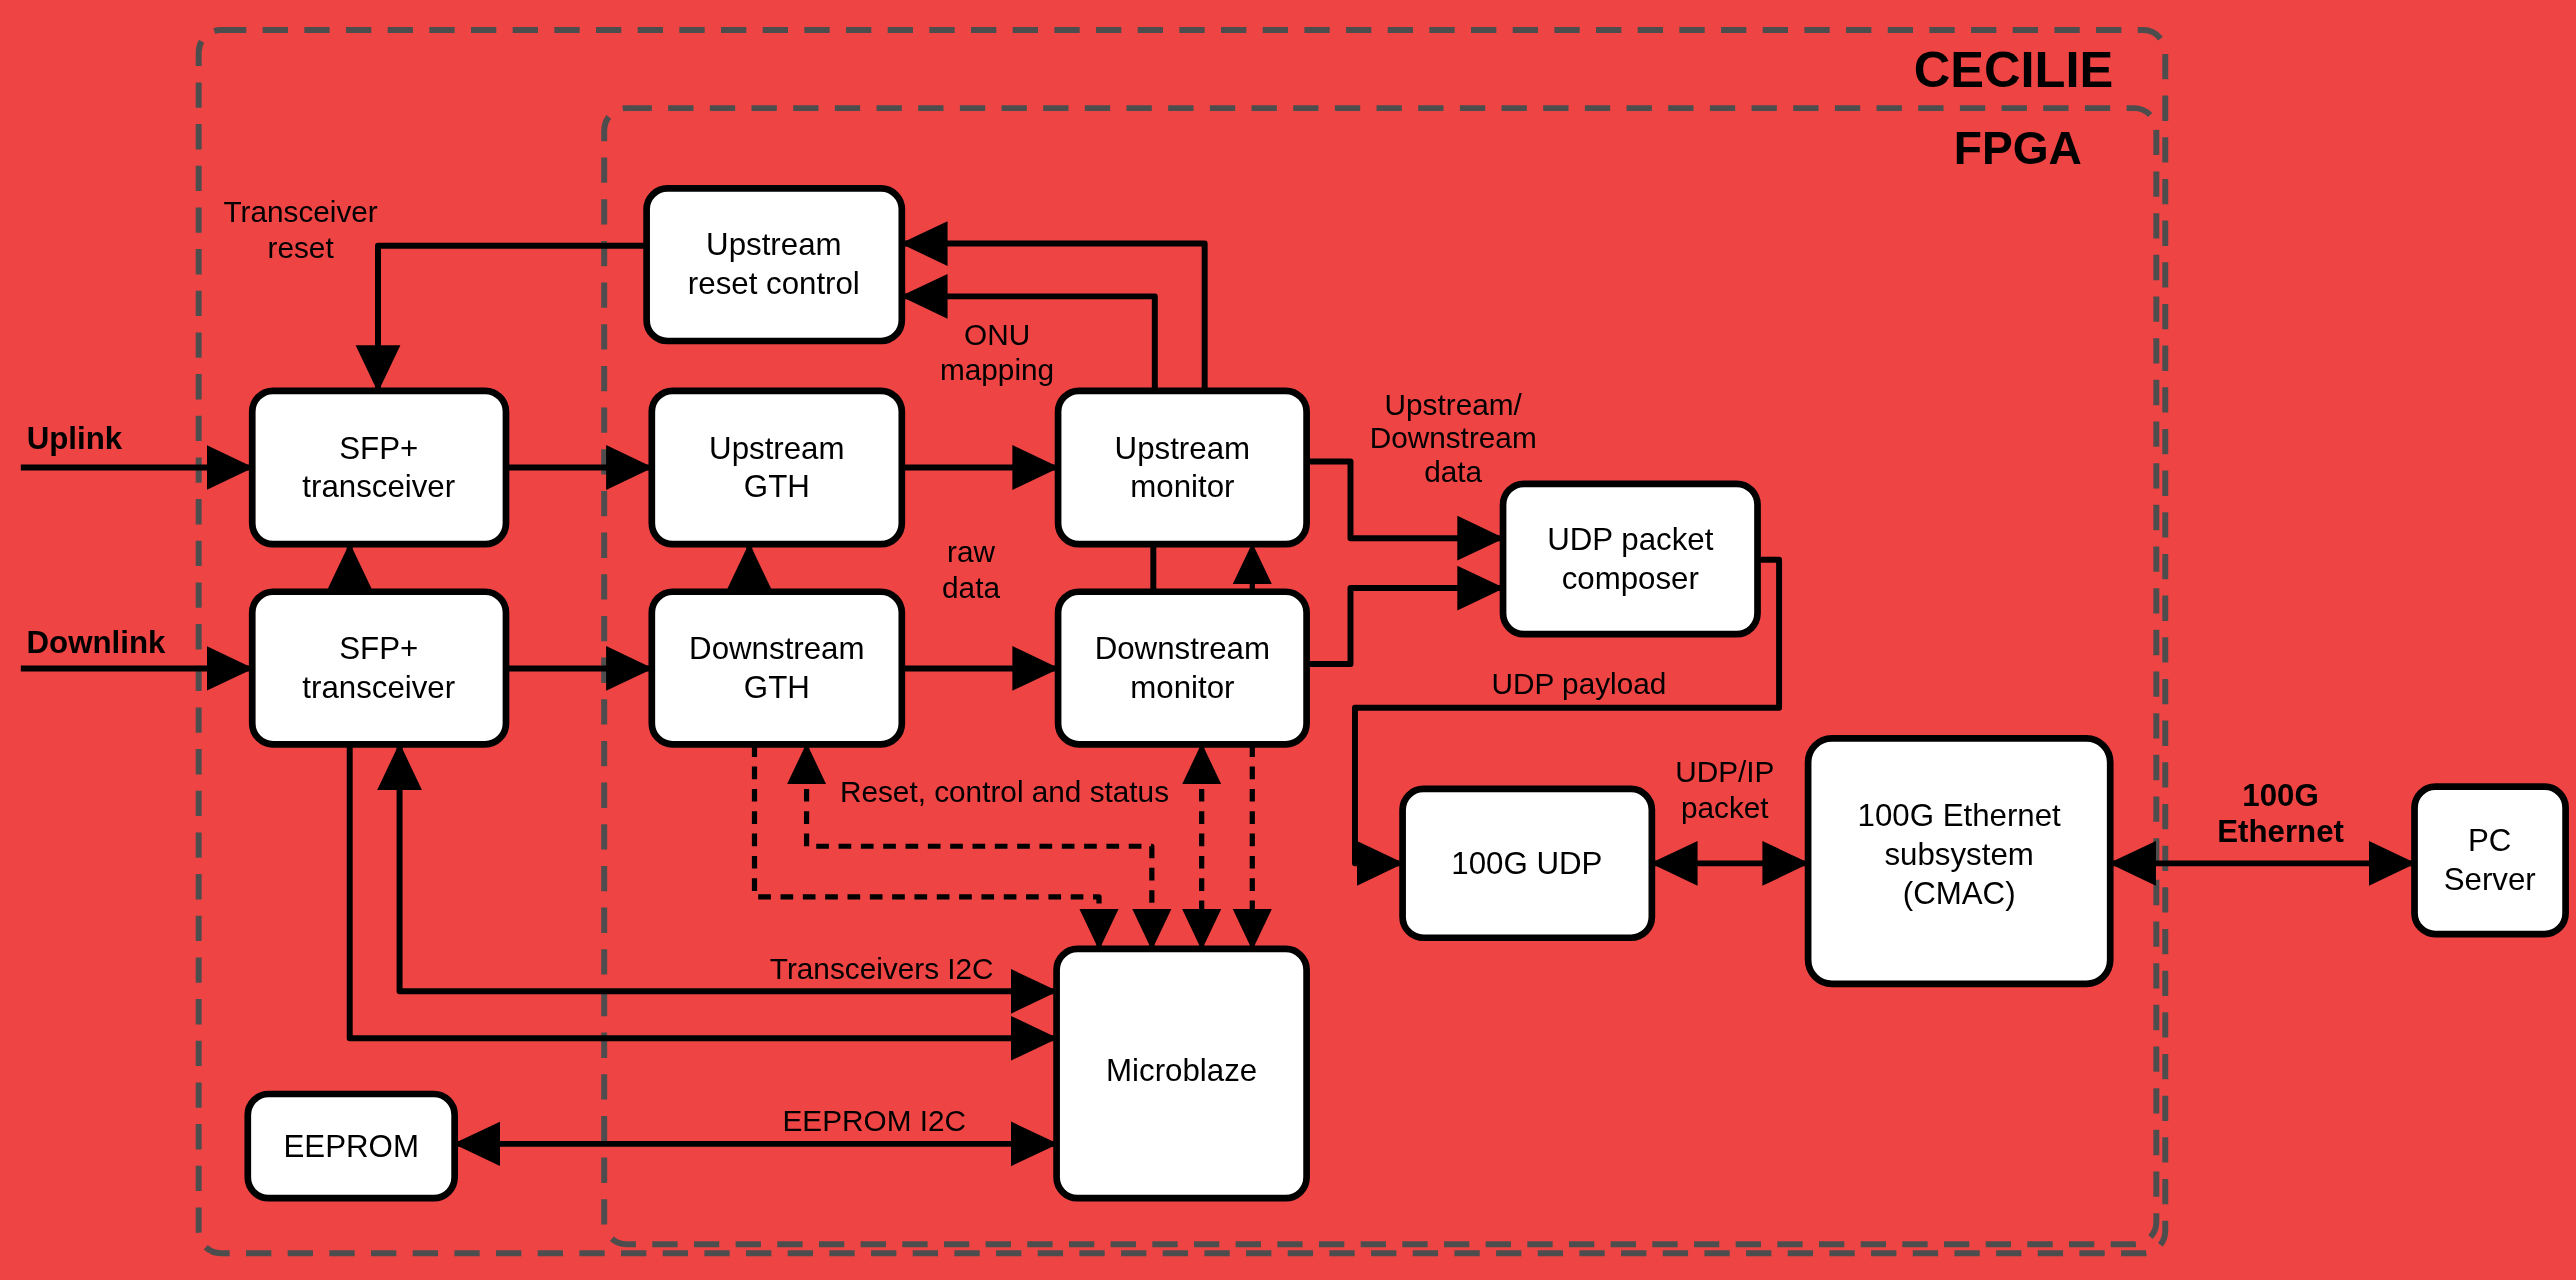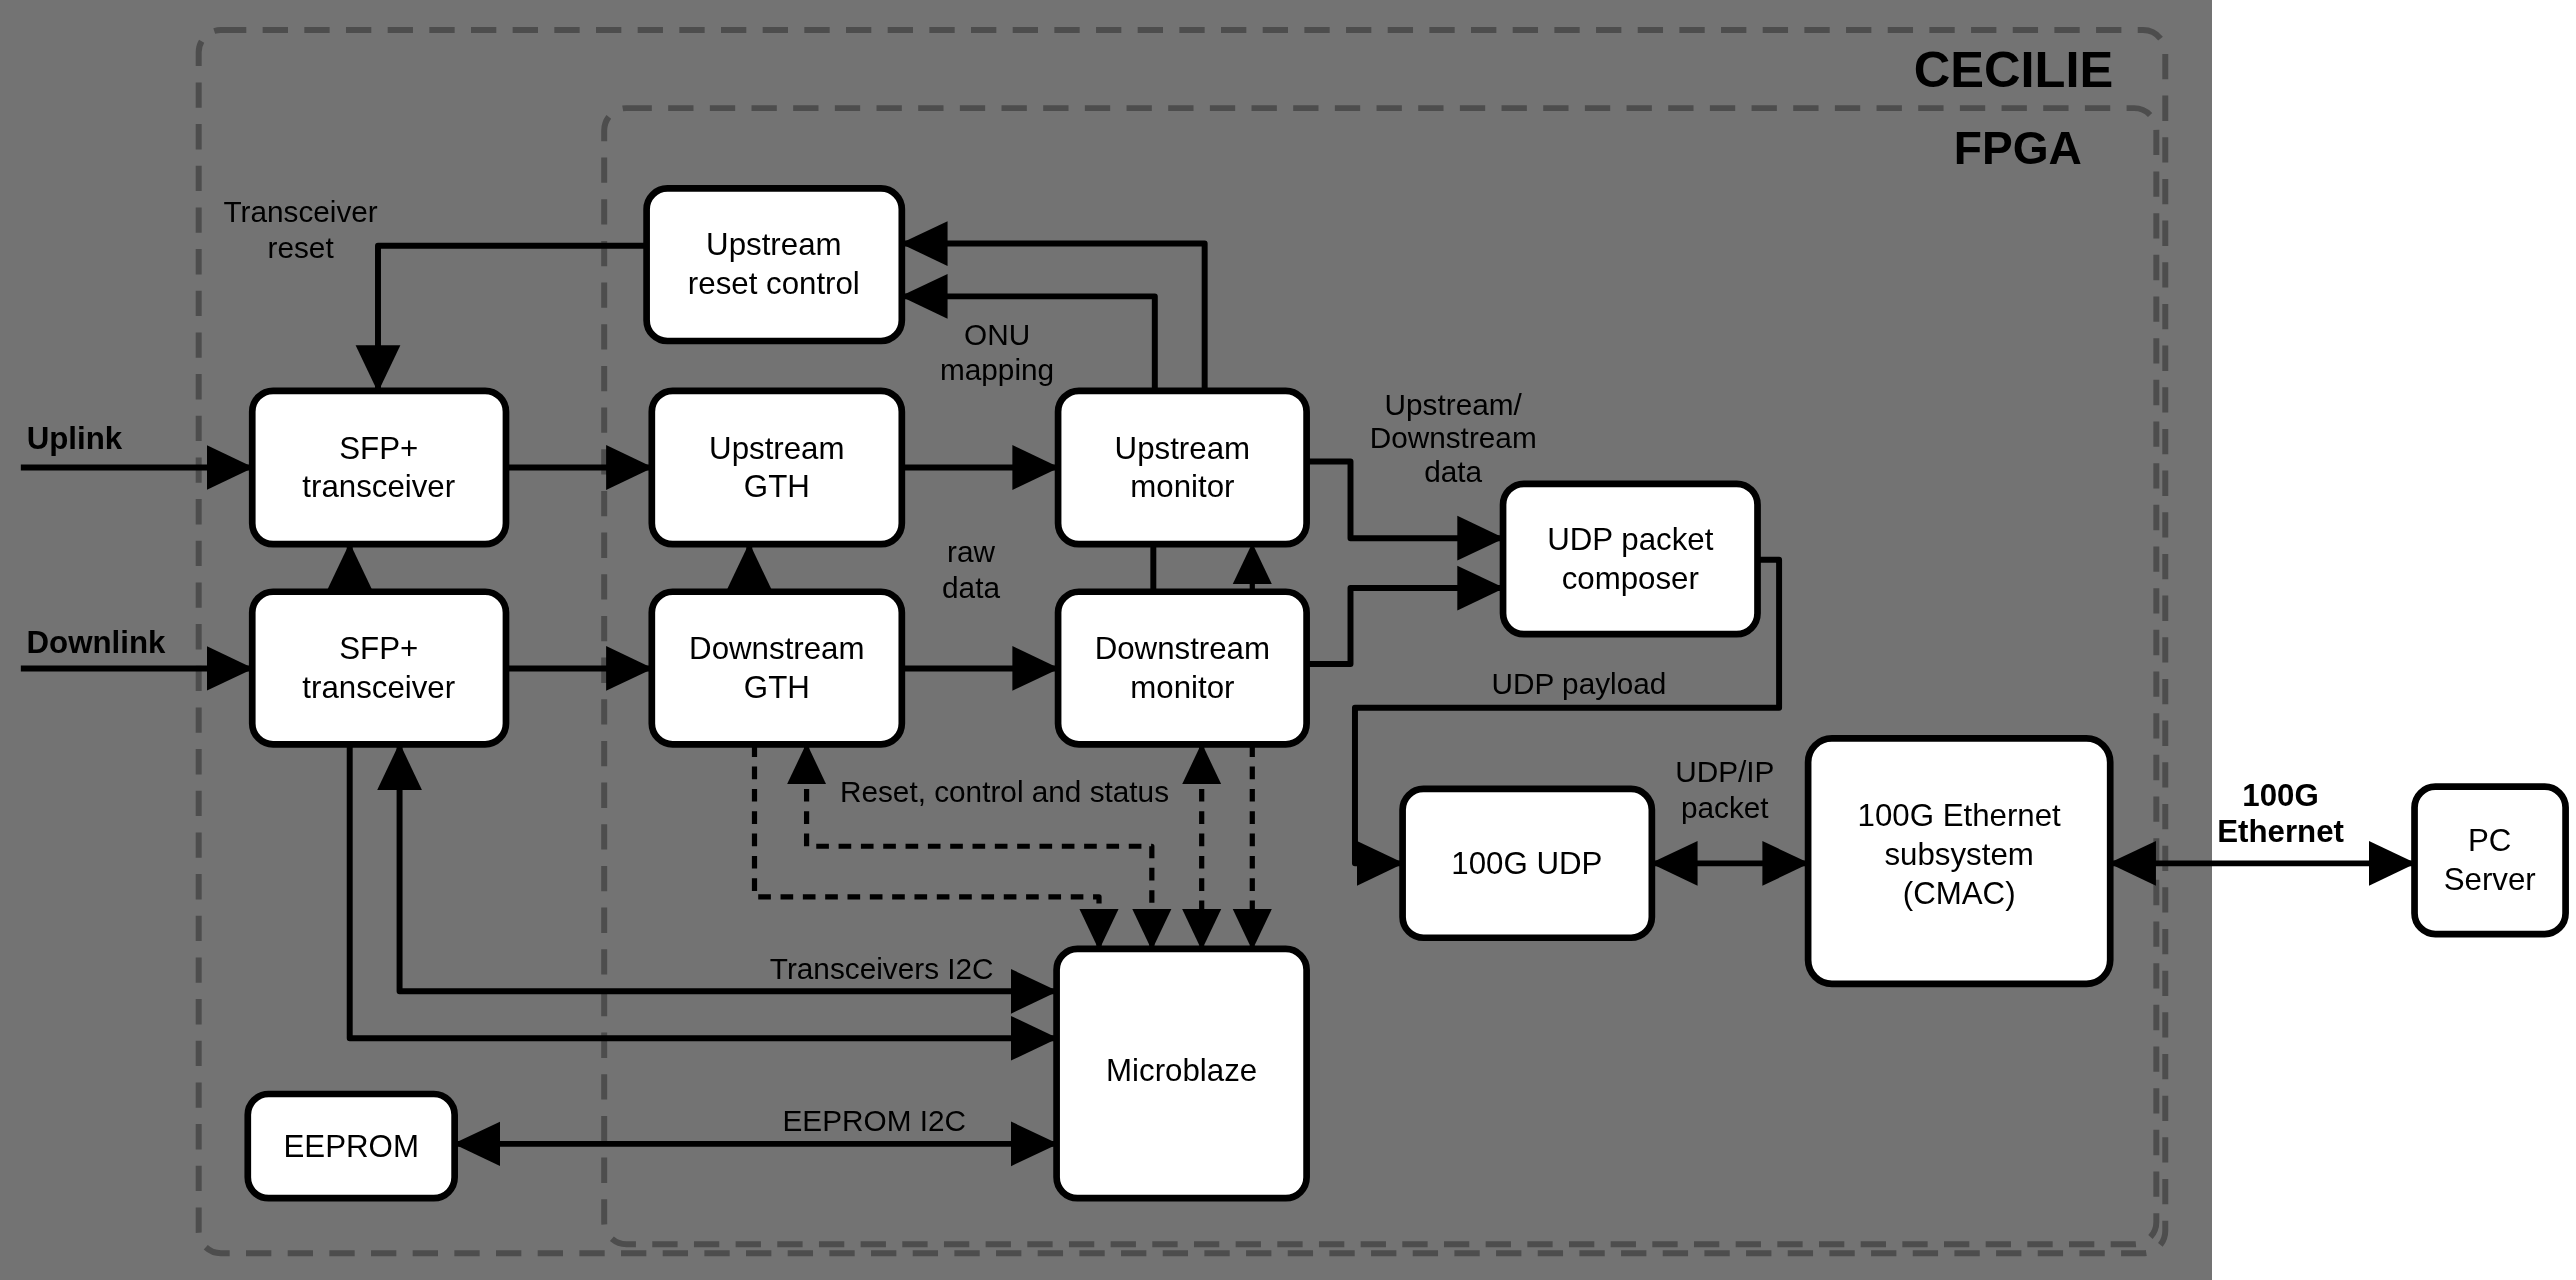--- a/index.html
+++ b/index.html
@@ -1,16 +1,16 @@
 <!DOCTYPE html>
 <html style="font-size:12px"><head>
 <meta charset="utf-8">
 <style>
   html,body{margin:0;padding:0;background:#ffffff;}
-  .stage{width:2212px;height:1281px;position:relative;background:#737373;
+  .stage{width:2576px;height:1281px;position:relative;background:#ef4444;
          font-family:"Liberation Sans", sans-serif;text-decoration:underline;}
   svg{display:block;}
   .blk{fill:#ffffff;stroke:#000000;stroke-width:9;}
   .dashbox{fill:none;stroke:#4d4d4d;stroke-width:8;stroke-dasharray:34 22;}
   .ln{fill:none;stroke:#000000;stroke-width:8;stroke-linejoin:round;}
   .lnd{fill:none;stroke:#000000;stroke-width:7;stroke-dasharray:17 13;stroke-linejoin:round;}
   text{fill:#000000;}
   .bl{font-size:42px;text-anchor:middle;}
   .cl{font-size:40px;text-anchor:middle;}
   .clb{font-size:42px;font-weight:bold;text-anchor:middle;}

